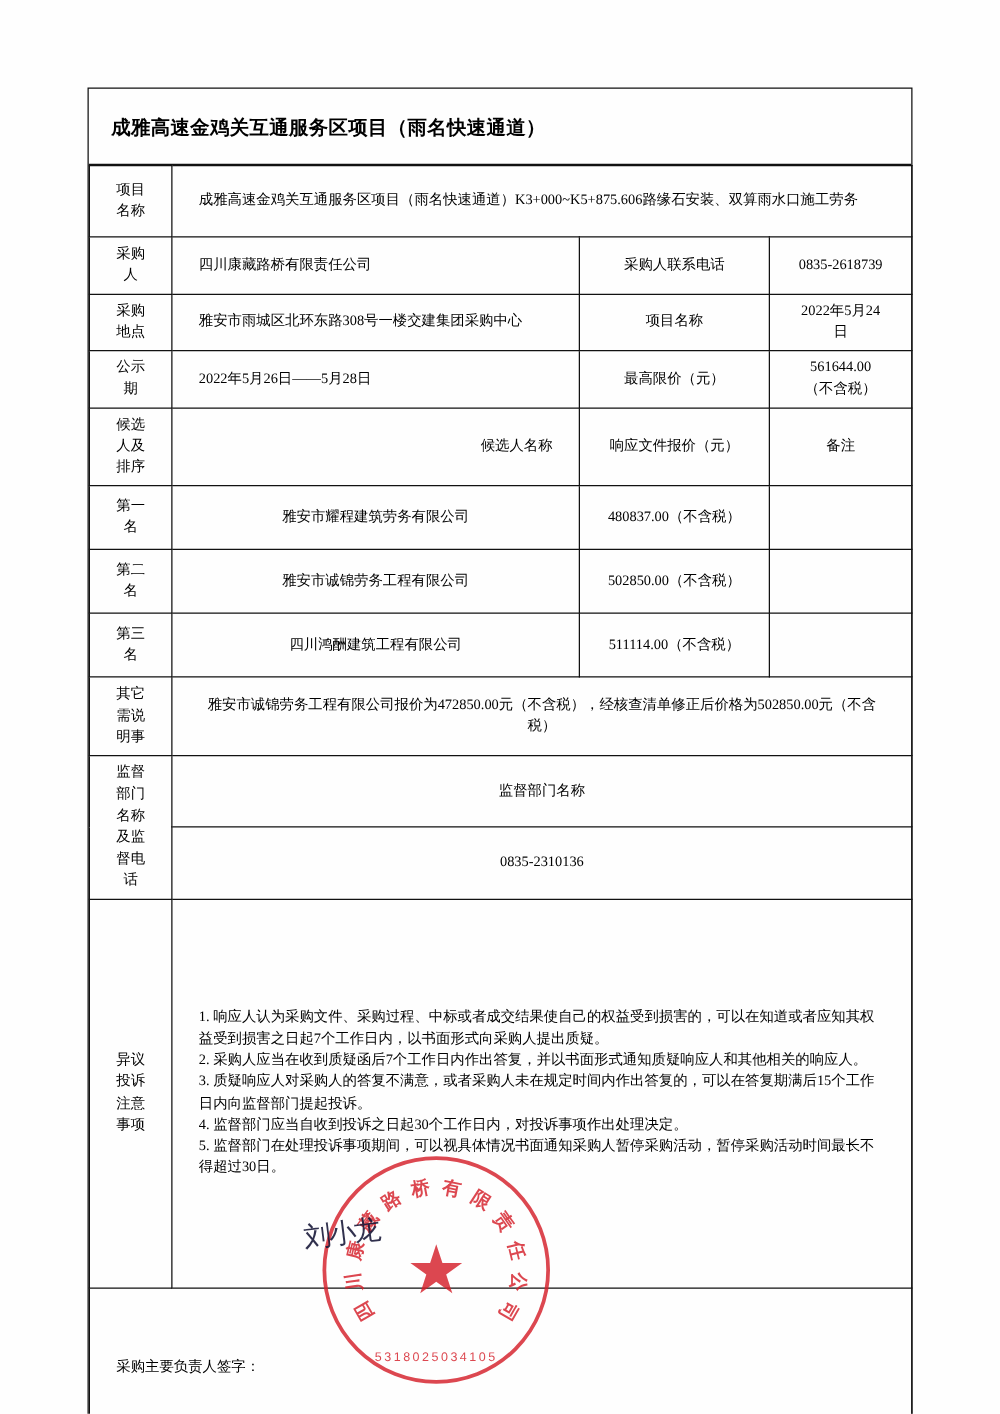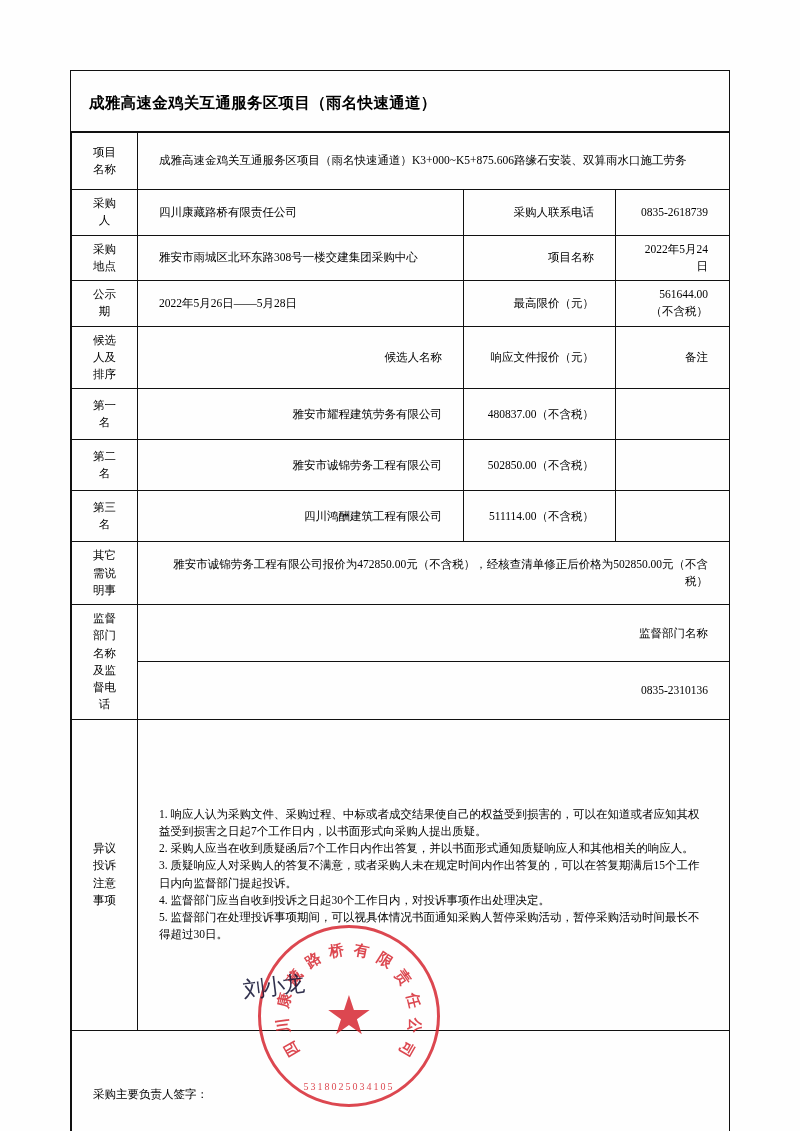--- a/index.html
+++ b/index.html
@@ -58,21 +58,21 @@
   td.lbl {
     text-align: center;
     width: 66px;
     padding: 5px 3px;
   }
   td.val {
     text-align: left;
     padding-left: 8px;
   }
   td.ctr {
-    text-align: right;
+    text-align: center;
   }
   .cand-head {
     text-align: right;
     font-size: 11.5px;
   }
   .small-c {
     font-size: 11px;
     font-family: Liberation Serif, serif;
   }
   .notice-cell {
@@ -134,21 +134,21 @@
   }
   .stamp .bottom-num {
     position: absolute;
     left: 0;
     bottom: 12px;
     width: 100%;
     text-align: center;
     font-size: 10px;
     color: #d5202a;
     letter-spacing: 2px;
-    font-family: Liberation Serif, serif;
+    font-family: Liberation Sans, sans-serif;
   }
   .signature {
     position: absolute;
     left: 243px;
     top: 972px;
     font-size: 22px;
     color: #1a1a3a;
     font-family: "Liberation Serif", serif;
     transform: rotate(-7deg);
     opacity: 0.9;

